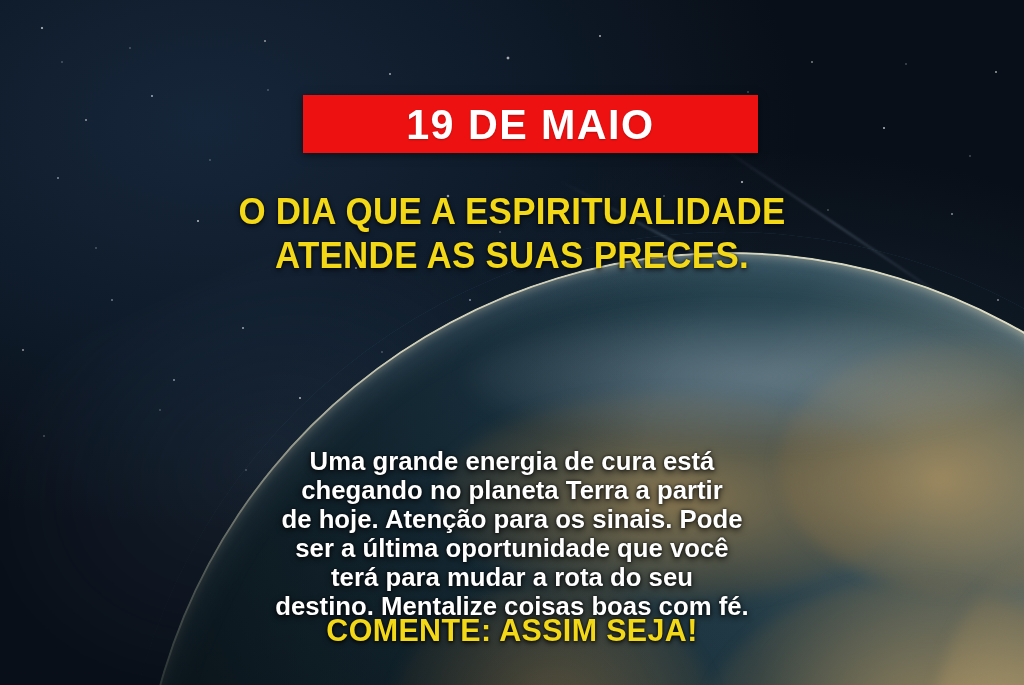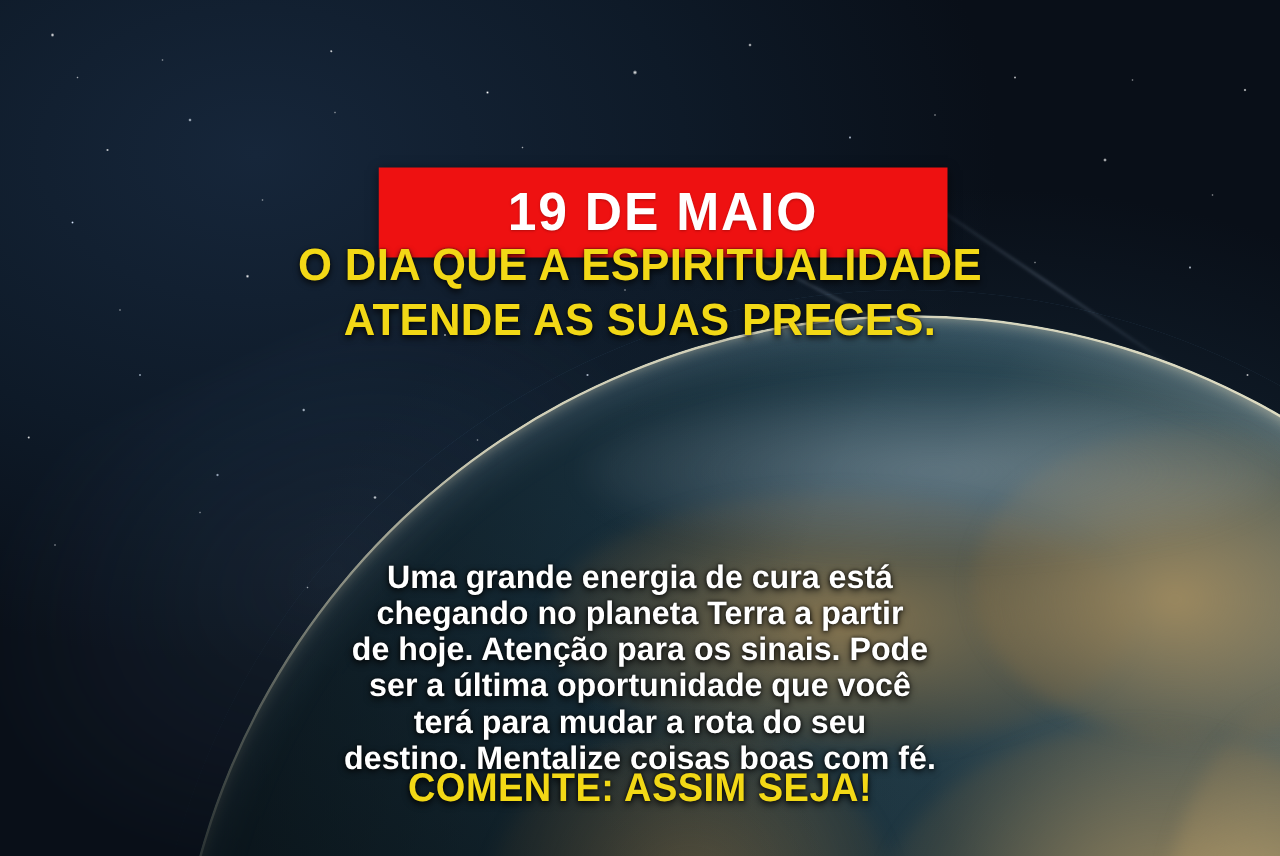--- a/index.html
+++ b/index.html
@@ -181,25 +181,24 @@
     inset:0;
     z-index:20;
     display:flex;
     flex-direction:column;
     align-items:center;
   }
 
   #date-badge{
     position:absolute;
     left:303px; top:95px;
-    width:455px; height:72px;
+    width:455px; height:58px;
     background:#ee1111;
     display:flex;align-items:center;justify-content:center;
     box-shadow:0 2px 8px rgba(0,0,0,.55);
-    margin-top:39px;
   }
   #date-badge-text{
     color:#ffffff;
     font-size:43px;
     font-weight:bold;
     letter-spacing:1.5px;
     line-height:1;
     transform:scaleX(.96);
     text-shadow:0 1px 2px rgba(0,0,0,.25);
     white-space:nowrap;

